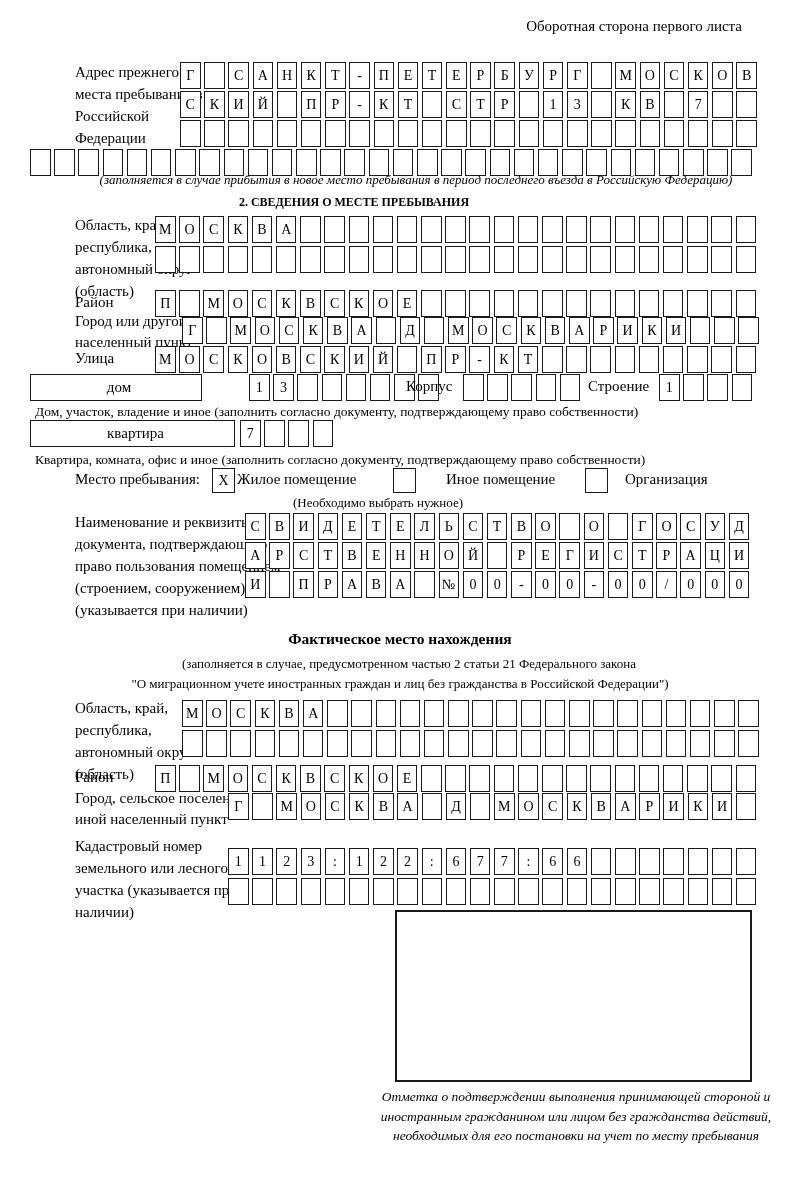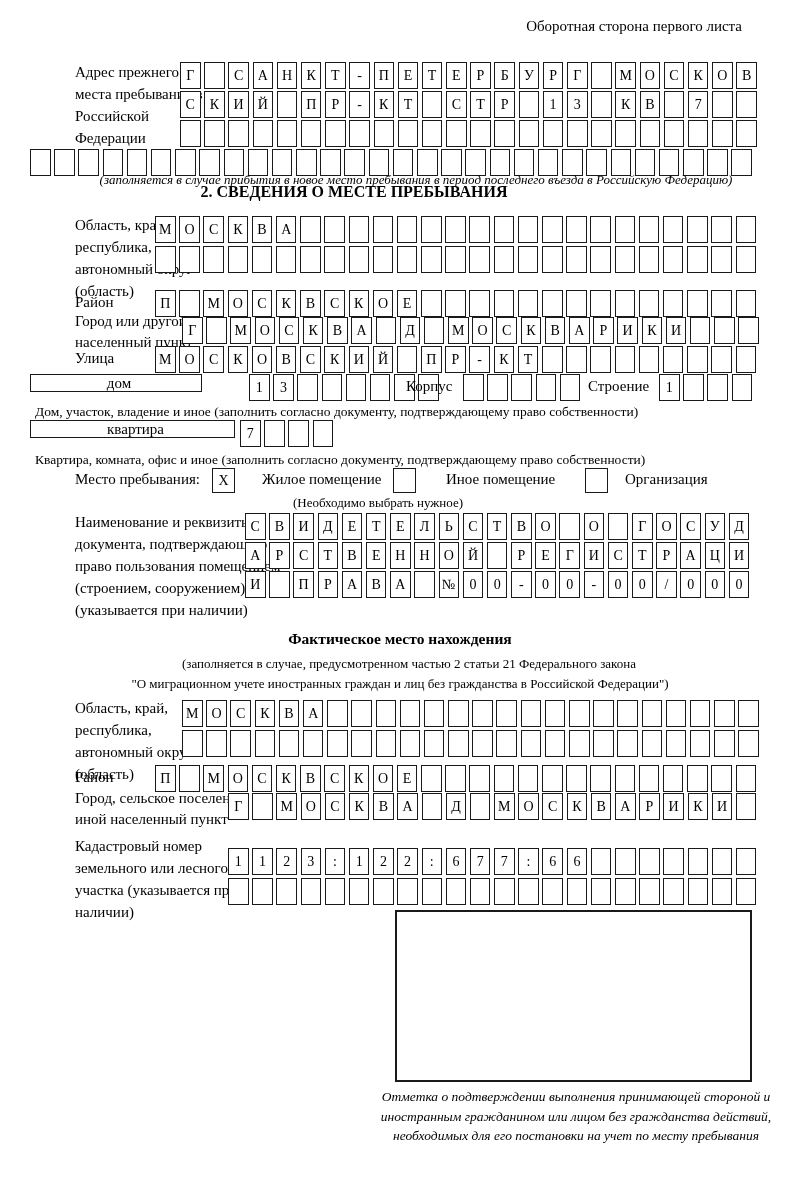--- a/index.html
+++ b/index.html
@@ -16,21 +16,21 @@
   .bold{font-weight:bold;}
   .cellrow{white-space:nowrap;height:27px;}
   .cell{
     display:inline-flex;justify-content:center;align-items:center;
     box-sizing:border-box;width:20.5px;height:27px;
     border:1.6px solid #1a1a1a;margin-right:3.7px;
     font-size:14px;font-family:"Liberation Serif","DejaVu Serif",serif;
     vertical-align:top;background:#fff;
   }
   .fieldbox{
-    box-sizing:border-box;border:1.6px solid #1a1a1a;height:18px;
+    box-sizing:border-box;border:1.6px solid #1a1a1a;height:27px;
     display:flex;align-items:center;justify-content:center;
     font-size:15px;background:#fff;padding-left:6px;
   }
   .checkbox{
     box-sizing:border-box;width:23px;height:25px;border:1.6px solid #1a1a1a;
     display:inline-flex;align-items:center;justify-content:center;
     font-size:14px;background:#fff;
   }
   .stamp-box{box-sizing:border-box;border:2px solid #1a1a1a;background:#fff;}
   .caption{font-size:13.5px;line-height:19.5px;}
@@ -42,21 +42,21 @@
 
   <div class="abs inline-label" style="right:58px;top:18px;">Оборотная сторона первого листа</div>
 
   <div class="abs label" style="left:75px;top:61px;width:128px;">Адрес прежнего места пребывания в Российской Федерации</div>
   <div class="abs cellrow" style="left:180px;top:62px;"><span class="cell">Г</span><span class="cell"></span><span class="cell">С</span><span class="cell">А</span><span class="cell">Н</span><span class="cell">К</span><span class="cell">Т</span><span class="cell">-</span><span class="cell">П</span><span class="cell">Е</span><span class="cell">Т</span><span class="cell">Е</span><span class="cell">Р</span><span class="cell">Б</span><span class="cell">У</span><span class="cell">Р</span><span class="cell">Г</span><span class="cell"></span><span class="cell">М</span><span class="cell">О</span><span class="cell">С</span><span class="cell">К</span><span class="cell">О</span><span class="cell">В</span></div>
   <div class="abs cellrow" style="left:180px;top:91px;"><span class="cell">С</span><span class="cell">К</span><span class="cell">И</span><span class="cell">Й</span><span class="cell"></span><span class="cell">П</span><span class="cell">Р</span><span class="cell">-</span><span class="cell">К</span><span class="cell">Т</span><span class="cell"></span><span class="cell">С</span><span class="cell">Т</span><span class="cell">Р</span><span class="cell"></span><span class="cell">1</span><span class="cell">3</span><span class="cell"></span><span class="cell">К</span><span class="cell">В</span><span class="cell"></span><span class="cell">7</span><span class="cell"></span><span class="cell"></span></div>
   <div class="abs cellrow" style="left:180px;top:120px;"><span class="cell"></span><span class="cell"></span><span class="cell"></span><span class="cell"></span><span class="cell"></span><span class="cell"></span><span class="cell"></span><span class="cell"></span><span class="cell"></span><span class="cell"></span><span class="cell"></span><span class="cell"></span><span class="cell"></span><span class="cell"></span><span class="cell"></span><span class="cell"></span><span class="cell"></span><span class="cell"></span><span class="cell"></span><span class="cell"></span><span class="cell"></span><span class="cell"></span><span class="cell"></span><span class="cell"></span></div>
   <div class="abs cellrow" style="left:30px;top:149px;"><span class="cell"></span><span class="cell"></span><span class="cell"></span><span class="cell"></span><span class="cell"></span><span class="cell"></span><span class="cell"></span><span class="cell"></span><span class="cell"></span><span class="cell"></span><span class="cell"></span><span class="cell"></span><span class="cell"></span><span class="cell"></span><span class="cell"></span><span class="cell"></span><span class="cell"></span><span class="cell"></span><span class="cell"></span><span class="cell"></span><span class="cell"></span><span class="cell"></span><span class="cell"></span><span class="cell"></span><span class="cell"></span><span class="cell"></span><span class="cell"></span><span class="cell"></span><span class="cell"></span><span class="cell"></span></div>
   <div class="abs small-note center" style="left:16px;top:172px;width:800px;font-style:italic;">(заполняется в случае прибытия в новое место пребывания в период последнего въезда в Российскую Федерацию)</div>
 
-  <div class="abs bold center" style="left:0;top:183px;width:708px;font-size:16px;">2. СВЕДЕНИЯ О МЕСТЕ ПРЕБЫВАНИЯ</div>
+  <div class="abs bold center" style="left:0;top:195px;width:708px;font-size:12px;">2. СВЕДЕНИЯ О МЕСТЕ ПРЕБЫВАНИЯ</div>
 
   <div class="abs label" style="left:75px;top:214px;width:120px;">Область, край, республика, автономный округ (область)</div>
   <div class="abs cellrow" style="left:155px;top:216px;"><span class="cell">М</span><span class="cell">О</span><span class="cell">С</span><span class="cell">К</span><span class="cell">В</span><span class="cell">А</span><span class="cell"></span><span class="cell"></span><span class="cell"></span><span class="cell"></span><span class="cell"></span><span class="cell"></span><span class="cell"></span><span class="cell"></span><span class="cell"></span><span class="cell"></span><span class="cell"></span><span class="cell"></span><span class="cell"></span><span class="cell"></span><span class="cell"></span><span class="cell"></span><span class="cell"></span><span class="cell"></span><span class="cell"></span></div>
   <div class="abs cellrow" style="left:155px;top:246px;"><span class="cell"></span><span class="cell"></span><span class="cell"></span><span class="cell"></span><span class="cell"></span><span class="cell"></span><span class="cell"></span><span class="cell"></span><span class="cell"></span><span class="cell"></span><span class="cell"></span><span class="cell"></span><span class="cell"></span><span class="cell"></span><span class="cell"></span><span class="cell"></span><span class="cell"></span><span class="cell"></span><span class="cell"></span><span class="cell"></span><span class="cell"></span><span class="cell"></span><span class="cell"></span><span class="cell"></span><span class="cell"></span></div>
 
   <div class="abs inline-label" style="left:75px;top:294px;">Район</div>
   <div class="abs cellrow" style="left:155px;top:290px;"><span class="cell">П</span><span class="cell"></span><span class="cell">М</span><span class="cell">О</span><span class="cell">С</span><span class="cell">К</span><span class="cell">В</span><span class="cell">С</span><span class="cell">К</span><span class="cell">О</span><span class="cell">Е</span><span class="cell"></span><span class="cell"></span><span class="cell"></span><span class="cell"></span><span class="cell"></span><span class="cell"></span><span class="cell"></span><span class="cell"></span><span class="cell"></span><span class="cell"></span><span class="cell"></span><span class="cell"></span><span class="cell"></span><span class="cell"></span></div>
 
   <div class="abs label" style="left:75px;top:311px;width:150px;line-height:21px;">Город или другой населенный пункт</div>
   <div class="abs cellrow" style="left:182px;top:317px;"><span class="cell">Г</span><span class="cell"></span><span class="cell">М</span><span class="cell">О</span><span class="cell">С</span><span class="cell">К</span><span class="cell">В</span><span class="cell">А</span><span class="cell"></span><span class="cell">Д</span><span class="cell"></span><span class="cell">М</span><span class="cell">О</span><span class="cell">С</span><span class="cell">К</span><span class="cell">В</span><span class="cell">А</span><span class="cell">Р</span><span class="cell">И</span><span class="cell">К</span><span class="cell">И</span><span class="cell"></span><span class="cell"></span><span class="cell"></span></div>
@@ -71,21 +71,21 @@
   <div class="abs inline-label" style="left:588px;top:378px;">Строение</div>
   <div class="abs cellrow" style="left:659px;top:374px;"><span class="cell">1</span><span class="cell"></span><span class="cell"></span><span class="cell"></span></div>
   <div class="abs caption" style="left:35px;top:402px;">Дом, участок, владение и иное (заполнить согласно документу, подтверждающему право собственности)</div>
 
   <div class="abs fieldbox" style="left:30px;top:420px;width:205px;text-align:center;">квартира</div>
   <div class="abs cellrow" style="left:240px;top:420px;"><span class="cell">7</span><span class="cell"></span><span class="cell"></span><span class="cell"></span></div>
   <div class="abs caption" style="left:35px;top:450px;">Квартира, комната, офис и иное (заполнить согласно документу, подтверждающему право собственности)</div>
 
   <div class="abs inline-label" style="left:75px;top:471px;">Место пребывания:</div>
   <span class="abs checkbox" style="left:212px;top:468px;">X</span>
-  <div class="abs inline-label" style="left:262px;top:471px;">Жилое помещение</div>
+  <div class="abs inline-label" style="left:237px;top:471px;">Жилое помещение</div>
   <span class="abs checkbox" style="left:393px;top:468px;"></span>
   <div class="abs inline-label" style="left:426px;top:471px;margin-left:20px;">Иное помещение</div>
   <span class="abs checkbox" style="left:585px;top:468px;"></span>
   <div class="abs inline-label" style="left:625px;top:471px;">Организация</div>
   <div class="abs small-note" style="left:228px;top:495px;width:300px;text-align:center;">(Необходимо выбрать нужное)</div>
 
   <div class="abs label" style="left:75px;top:511px;width:212px;line-height:22px;">Наименование и реквизиты документа, подтверждающего право пользования помещением (строением, сооружением) (указывается при наличии)</div>
   <div class="abs cellrow" style="left:245px;top:513px;"><span class="cell">С</span><span class="cell">В</span><span class="cell">И</span><span class="cell">Д</span><span class="cell">Е</span><span class="cell">Т</span><span class="cell">Е</span><span class="cell">Л</span><span class="cell">Ь</span><span class="cell">С</span><span class="cell">Т</span><span class="cell">В</span><span class="cell">О</span><span class="cell"></span><span class="cell">О</span><span class="cell"></span><span class="cell">Г</span><span class="cell">О</span><span class="cell">С</span><span class="cell">У</span><span class="cell">Д</span></div>
   <div class="abs cellrow" style="left:245px;top:542px;"><span class="cell">А</span><span class="cell">Р</span><span class="cell">С</span><span class="cell">Т</span><span class="cell">В</span><span class="cell">Е</span><span class="cell">Н</span><span class="cell">Н</span><span class="cell">О</span><span class="cell">Й</span><span class="cell"></span><span class="cell">Р</span><span class="cell">Е</span><span class="cell">Г</span><span class="cell">И</span><span class="cell">С</span><span class="cell">Т</span><span class="cell">Р</span><span class="cell">А</span><span class="cell">Ц</span><span class="cell">И</span></div>
   <div class="abs cellrow" style="left:245px;top:571px;"><span class="cell">И</span><span class="cell"></span><span class="cell">П</span><span class="cell">Р</span><span class="cell">А</span><span class="cell">В</span><span class="cell">А</span><span class="cell"></span><span class="cell">№</span><span class="cell">0</span><span class="cell">0</span><span class="cell">-</span><span class="cell">0</span><span class="cell">0</span><span class="cell">-</span><span class="cell">0</span><span class="cell">0</span><span class="cell">/</span><span class="cell">0</span><span class="cell">0</span><span class="cell">0</span></div>

